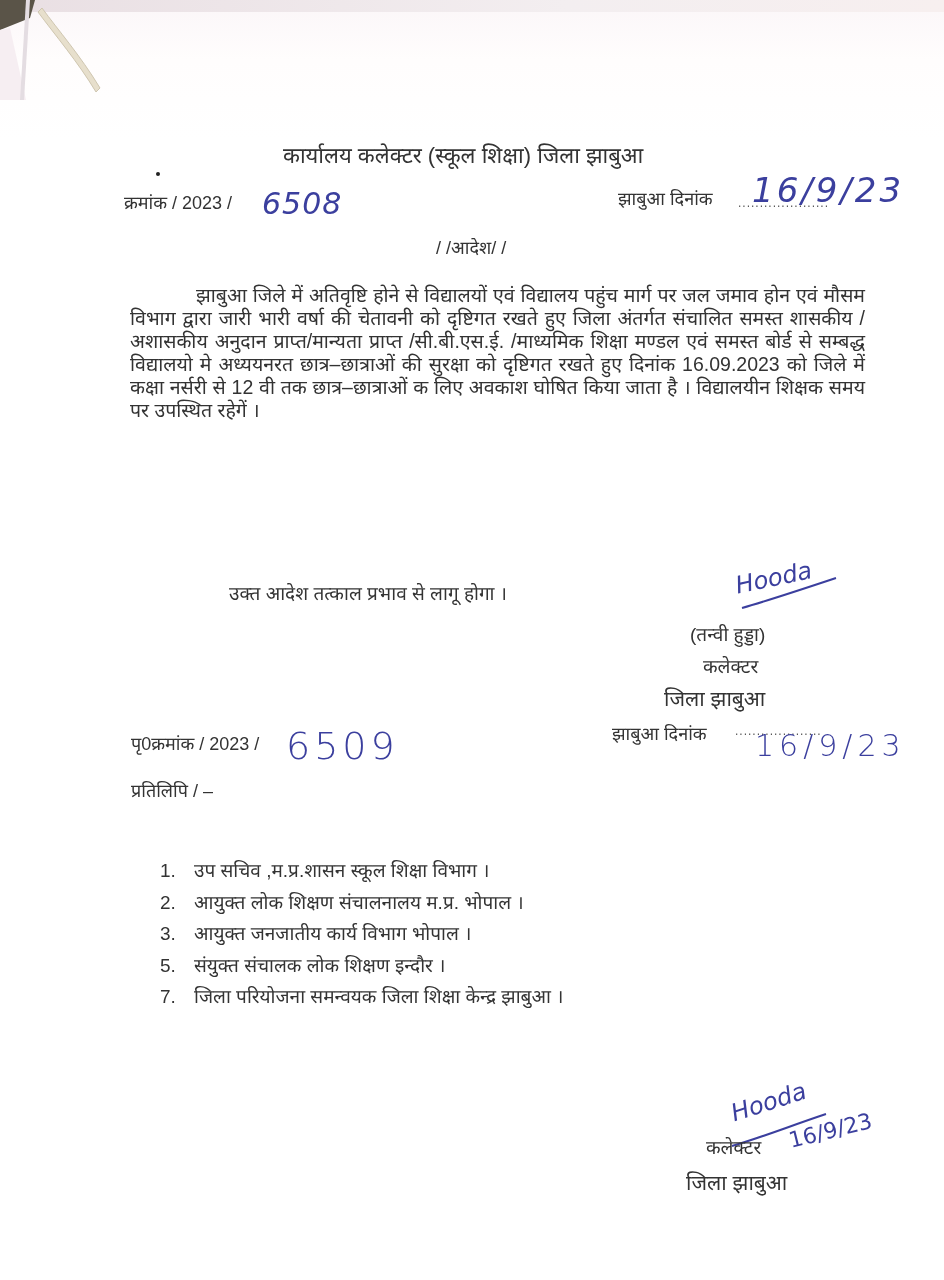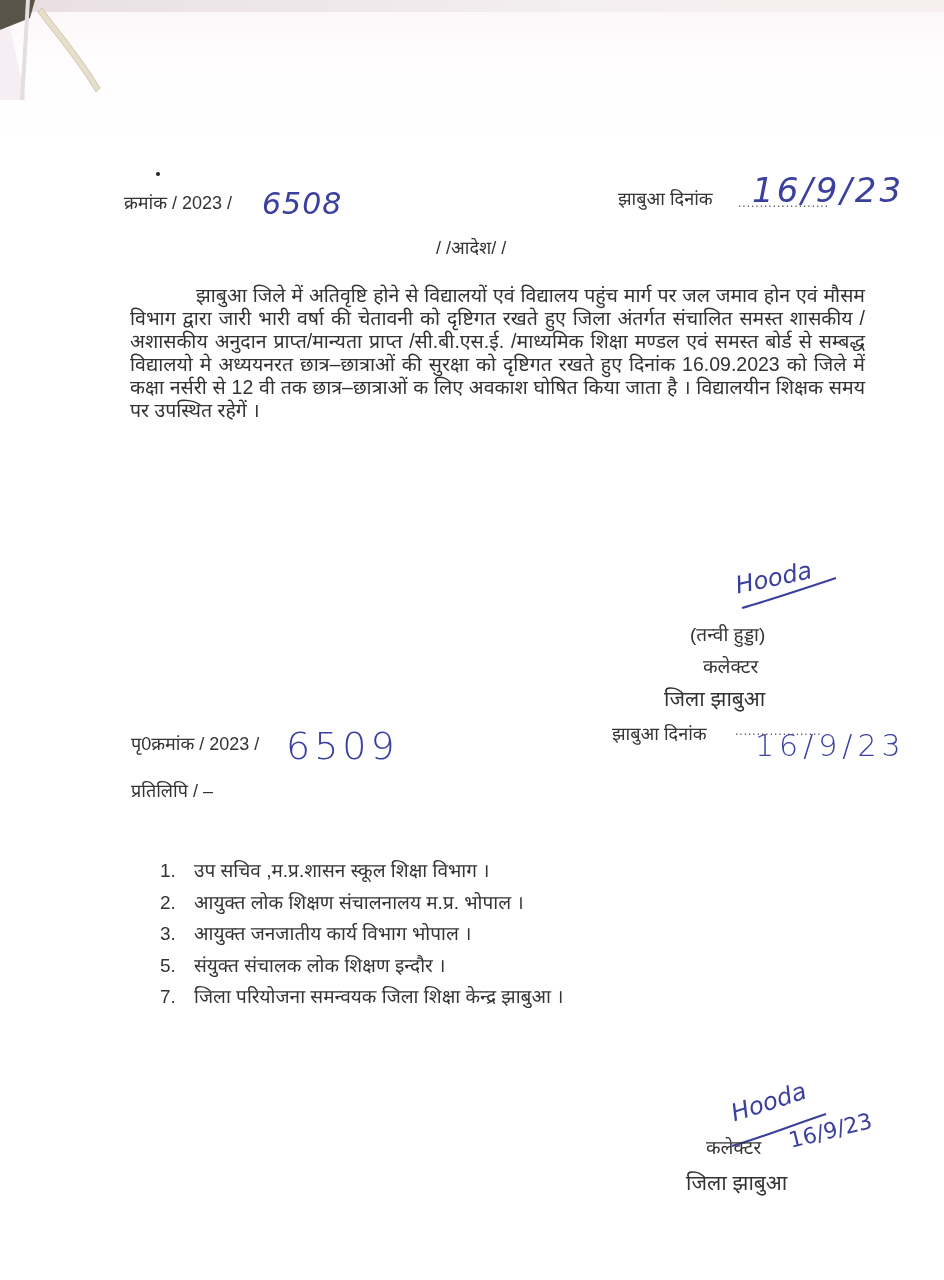--- a/index.html
+++ b/index.html
@@ -41,34 +41,36 @@
 <div class="paper">
   <div class="top-shade"></div>
 
   <svg class="corner-fold" viewBox="0 0 120 100">
     <path d="M0 0 L35 0 L30 18 L0 30 Z" fill="#5a5448"></path>
     <path d="M0 30 L10 28 L26 100 L0 100 Z" fill="#f6eef2"></path>
     <path d="M42 8 C58 30 80 55 100 88 L96 92 C78 62 55 35 38 12 Z" fill="#e7dfcc" stroke="#cfc6b0" stroke-width="1"></path>
     <path d="M26 0 L30 0 L24 100 L20 100 Z" fill="#e4dde2"></path>
   </svg>
 
+  <div class="abs heading" style="left:283px; top:139px;">कार्यालय कलेक्टर (स्कूल शिक्षा) जिला झाबुआ</div>
 
   <div class="abs" style="left:156px; top:172px; width:4px; height:4px; border-radius:2px; background:#222;"></div>
 
   <div class="abs t18" style="left:124px; top:190px;">क्रमांक / 2023 /</div>
   <div class="abs hand" style="left:262px; top:186px; font-size:30px; letter-spacing:1px;">6508</div>
 
   <div class="abs t18" style="left:618px; top:186px;">झाबुआ दिनांक</div>
   <div class="abs dots" style="left:738px; top:196px;">.....................</div>
   <div class="abs hand" style="left:752px; top:170px; font-size:34px; letter-spacing:3px;">16/9/23</div>
 
   <div class="abs t18" style="left:436px; top:235px;">/ /आदेश/ /</div>
 
   <div class="para" style="top:284px;"><span class="indent"></span><span>झाबुआ जिले में अतिवृष्टि होने से विद्यालयों एवं विद्यालय पहुंच मार्ग पर जल जमाव होन एवं मौसम विभाग द्वारा जारी भारी वर्षा की चेतावनी को दृष्टिगत रखते हुए जिला अंतर्गत संचालित समस्त शासकीय /अशासकीय अनुदान प्राप्त/मान्यता प्राप्त /सी.बी.एस.ई. /माध्यमिक शिक्षा मण्डल एवं समस्त बोर्ड से सम्बद्ध विद्यालयो मे अध्ययनरत छात्र–छात्राओं की सुरक्षा को दृष्टिगत रखते हुए दिनांक 16.09.2023 को जिले में कक्षा नर्सरी से 12 वी तक छात्र–छात्राओं क लिए अवकाश घोषित किया जाता है । विद्यालयीन शिक्षक समय पर उपस्थित रहेगें ।</span></div>
 
+  <div class="abs t19" style="left:229px; top:580px;">उक्त आदेश तत्काल प्रभाव से लागू होगा ।</div>
 
   <div class="abs hand" style="left:735px; top:564px; font-size:24px; transform:rotate(-12deg);">Hooda</div>
   <svg class="abs" style="left:740px; top:572px;" width="100" height="40">
     <path d="M2 36 C30 28 60 18 96 6" stroke="#3b3f9e" stroke-width="2" fill="none"></path>
   </svg>
 
   <div class="abs t19" style="left:690px; top:621px;">(तन्वी हुड्डा)</div>
   <div class="abs t19" style="left:703px; top:653px;">कलेक्टर</div>
   <div class="abs t19" style="left:664px; top:684px; font-size:21px;">जिला झाबुआ</div>
 

